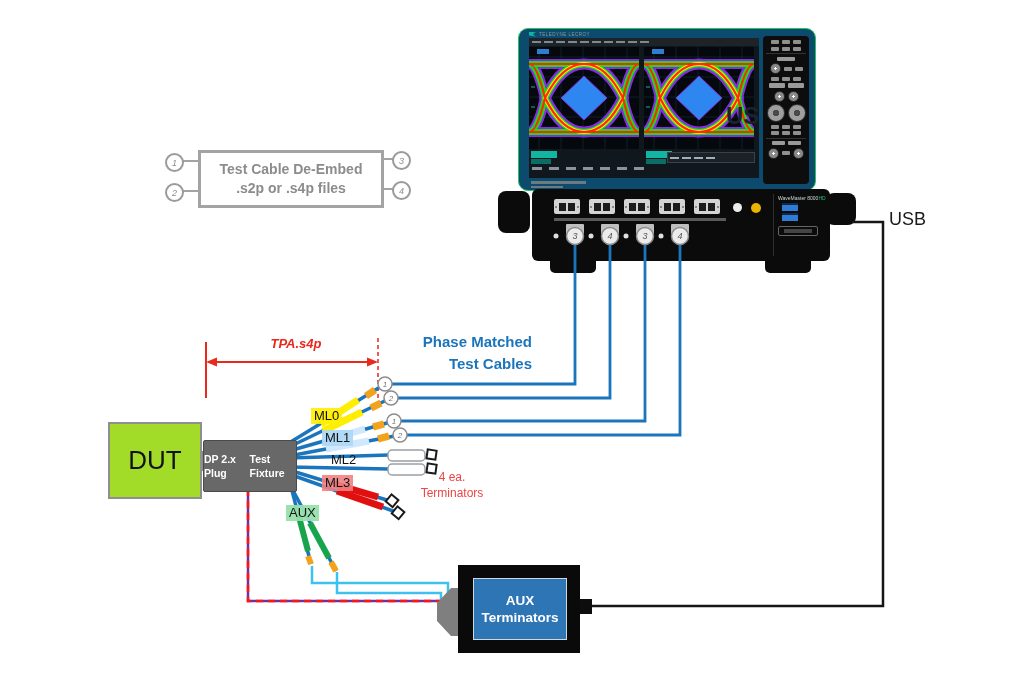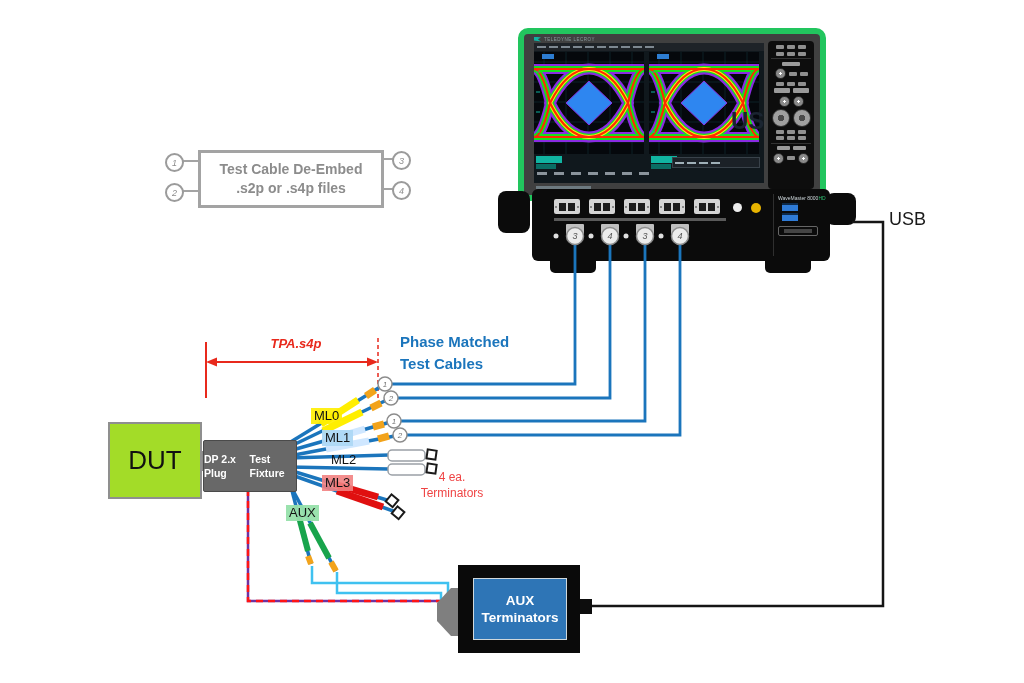--- a/index.html
+++ b/index.html
@@ -11,21 +11,21 @@
   #deembed-box{left:198px;top:150px;width:180px;height:52px;border:3px solid #a3a3a3;
     background:#fff;z-index:4;display:flex;flex-direction:column;align-items:center;
     justify-content:center;color:#8c8c8c;font-weight:bold;font-size:14px;line-height:19px;text-align:center}
   .port-circle{position:absolute;width:15px;height:15px;border:2px solid #9b9b9b;border-radius:50%;
     background:#fff;color:#8c8c8c;font-style:italic;font-size:9px;display:flex;align-items:center;
     justify-content:center;z-index:4}
 
   
   #tpa-label{left:248px;top:336px;width:96px;text-align:center;color:#e8291c;
     font-style:italic;font-weight:bold;font-size:13px;z-index:4}
-  #phase-label{left:400px;top:331px;width:132px;text-align:left;color:#1b75bc;
+  #phase-label{left:400px;top:331px;width:132px;text-align:right;color:#1b75bc;
     font-weight:bold;font-size:15px;line-height:22px;z-index:4}
   #terminators-label{left:410px;top:469px;width:84px;text-align:center;color:#ef4444;
     font-size:12px;line-height:16px;z-index:4}
   #usb-label{left:889px;top:209px;color:#1a1a1a;font-size:18px;z-index:4}
   .lane-label{position:absolute;font-size:13px;color:#111;padding:0 3px;line-height:16px;z-index:4}
   #lane-ml0{left:311px;top:408px;background:rgba(255,238,0,.9)}
   #lane-ml1{left:322px;top:430px;background:rgba(173,216,245,.95)}
   #lane-ml2{left:328px;top:452px}
   #lane-ml3{left:322px;top:475px;background:rgba(242,130,130,.9)}
   #lane-aux{left:286px;top:505px;background:rgba(150,224,170,.95)}
@@ -38,22 +38,22 @@
     border-radius:2px;display:flex;align-items:center;justify-content:center;
     color:#fff;font-weight:bold;font-size:10.5px;line-height:14px;z-index:4}
 
   
   #auxctrl-box{left:458px;top:565px;width:122px;height:88px;background:#0a0a0a;z-index:4}
   #auxctrl-inner{position:absolute;left:15px;top:13px;width:92px;height:60px;background:#2e75b6;
     border:1px solid #cfd8dc;display:flex;flex-direction:column;align-items:center;justify-content:center;
     color:#fff;font-weight:bold;font-size:13.5px;line-height:17px}
 
   
-  #scope-display{left:518px;top:28px;width:296px;height:161px;background:#404040;
-    border-radius:10px;border:6px solid #22c55e;z-index:1}
+  #scope-display{left:518px;top:28px;width:296px;height:161px;background:#0c4a6e;
+    border-radius:10px;border:1px solid #22c55e;z-index:1}
   #scope-brand{position:absolute;left:10px;top:2px;height:6px;display:flex;align-items:center;gap:3px}
   #scope-logo{width:7px;height:5px;background:#0fb3a3;clip-path:polygon(0 0,100% 20%,55% 55%,100% 100%,0 80%)}
   #scope-brand-text{font-size:4.5px;color:#8a9aa0;letter-spacing:.5px}
   #scope-screen{position:absolute;left:10px;top:9px;width:230px;height:140px;background:#10181d;overflow:hidden}
   #menu-bar{position:absolute;left:0;top:0;width:230px;height:8px;background:#1e2328;
     display:flex;align-items:center;gap:3px;padding:0 3px;box-sizing:border-box}
   .menu-dash{width:9px;height:2px;background:#7d8891}
   #panels{position:absolute;left:0;top:9px;display:flex;gap:5px}
   .eye-panel{width:110px;height:102px}
   .chan-tag{position:absolute;width:12px;height:5px;background:#2d7dd2;z-index:2}

